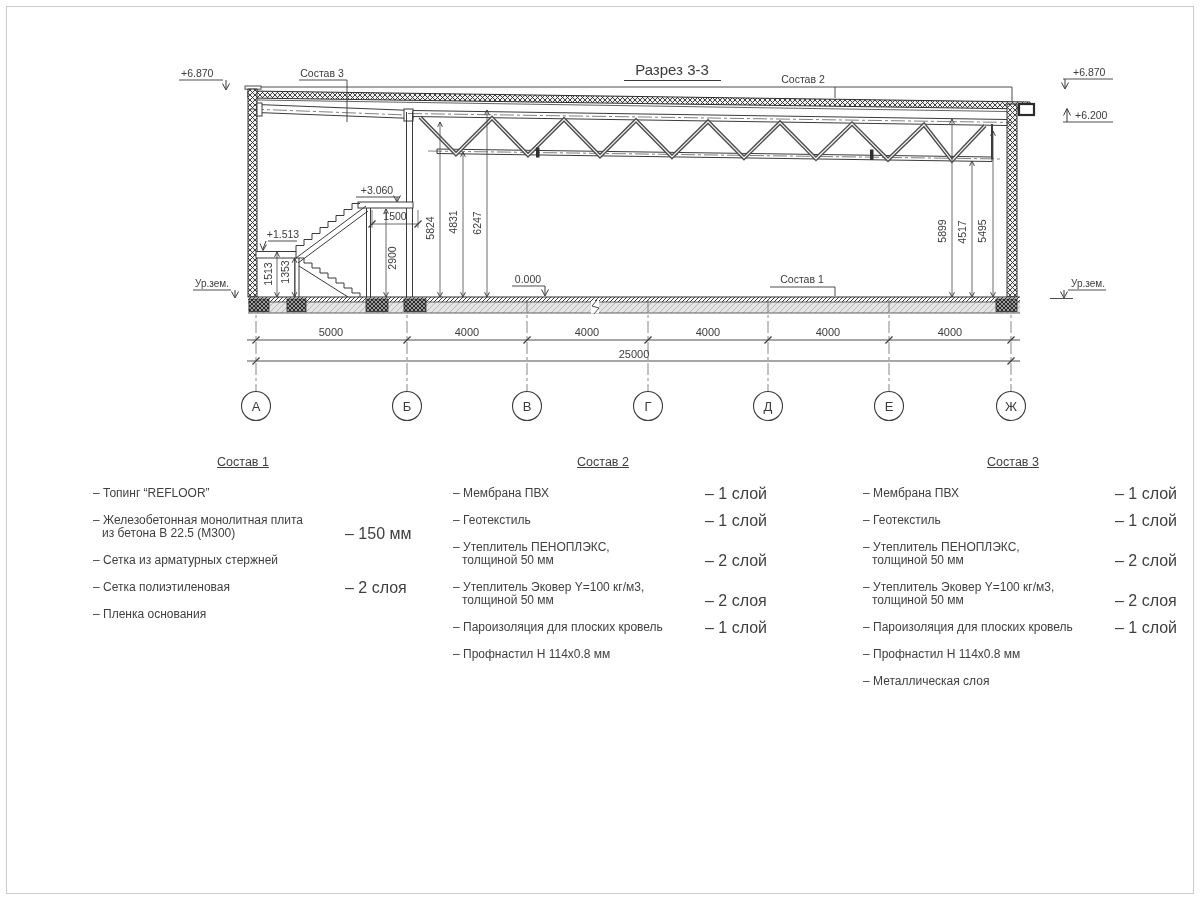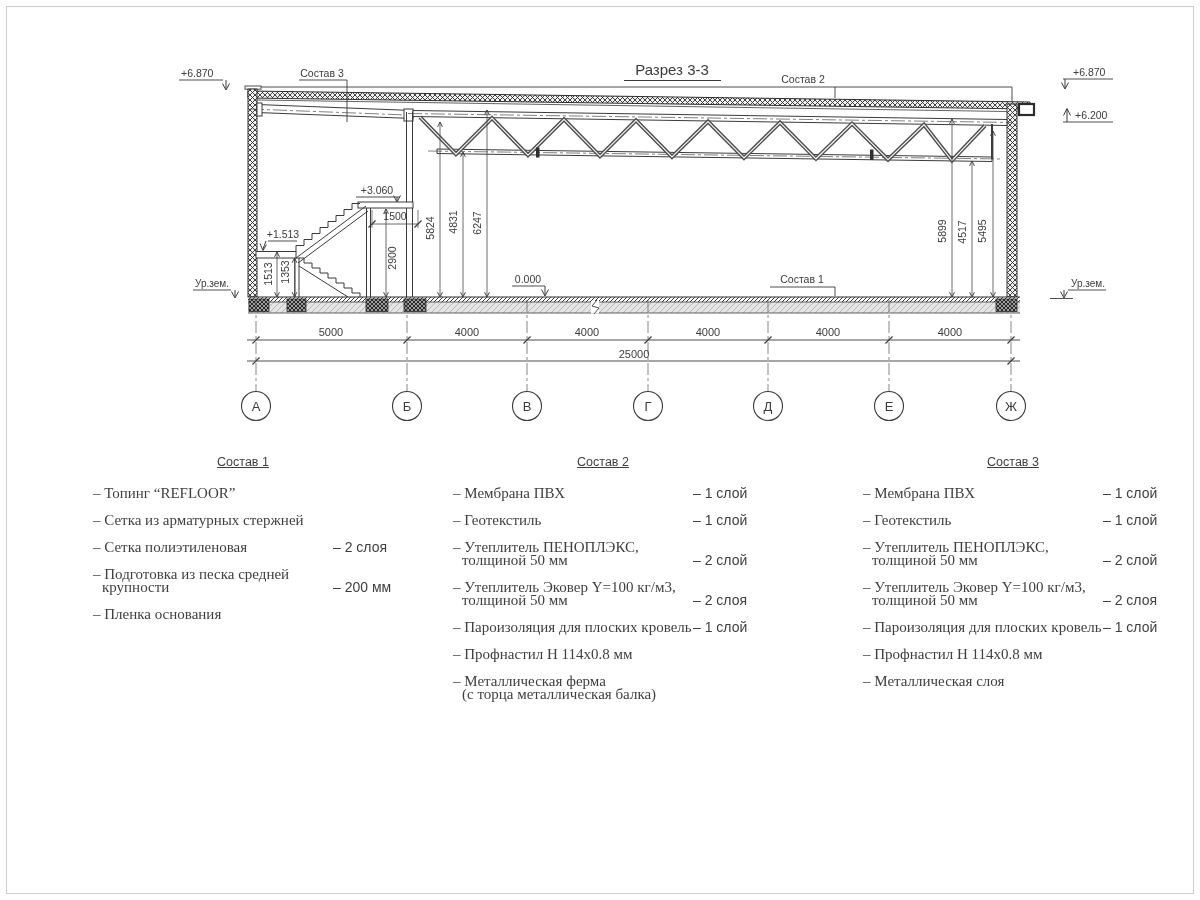--- a/index.html
+++ b/index.html
@@ -9,23 +9,23 @@
   svg text{font-family:"Liberation Sans",sans-serif;fill:#3b3b3b;}
   .t105{font-size:10.5px;}
   .t10{font-size:10px;}
   .t11{font-size:11px;}
   .t13{font-size:13px;}
   .ttl{font-size:15px;}
   .spec-col{position:absolute;width:300px;}
   .spec-title{font-size:12.5px;text-align:center;text-decoration:underline;margin-bottom:18px;}
   .row{position:relative;margin-bottom:14px;}
   .gapt{margin-top:12px;}
-  .ln{font-size:15px;line-height:13px;white-space:nowrap;font-family:Liberation Serif, serif;}
+  .ln{font-size:12px;line-height:13px;white-space:nowrap;}
   .cont{padding-left:9px;}
-  .val{position:absolute;left:240px;bottom:0;font-size:14px;line-height:13px;white-space:nowrap;}
+  .val{position:absolute;left:252px;bottom:0;font-size:16px;line-height:13px;white-space:nowrap;}
 </style>
 </head>
 <body>
 
 <div class="sheet">
 <div class="frame"></div>
 
 <svg width="1200" height="445" viewBox="0 0 1200 445">
   <defs>
     <pattern id="pCross" width="5" height="5" patternUnits="userSpaceOnUse">
@@ -257,32 +257,32 @@
   </g>
 </svg>
 
 
 <div class="spec-col" style="left:93px;top:455px;">
   <div class="spec-title">Состав 1</div>
   <div class="row">
     <div class="ln">– Топинг “REFLOOR”</div>
     <div class="val"></div>
   </div>
+  <div class="row">
+    <div class="ln">– Железобетонная  монолитная плита</div>
+    <div class="ln cont">из бетона В 22.5 (М300)</div>
+    <div class="val">– 150 мм</div>
+  </div>
   <div class="row gapt">
     <div class="ln">– Сетка из арматурных стержней</div>
     <div class="val"></div>
   </div>
   <div class="row">
     <div class="ln">– Сетка полиэтиленовая</div>
     <div class="val">– 2 слоя</div>
-  </div>
-  <div class="row">
-    <div class="ln">– Подготовка из песка средней</div>
-    <div class="ln cont">крупности</div>
-    <div class="val">– 200 мм</div>
   </div>
   <div class="row">
     <div class="ln">– Пленка основания</div>
     <div class="val"></div>
   </div>
 </div>
 
 <div class="spec-col" style="left:453px;top:455px;">
   <div class="spec-title">Состав 2</div>
   <div class="row">
@@ -304,25 +304,20 @@
     <div class="val">– 2 слоя</div>
   </div>
   <div class="row">
     <div class="ln">– Пароизоляция для плоских кровель</div>
     <div class="val">– 1 слой</div>
   </div>
   <div class="row">
     <div class="ln">– Профнастил Н 114х0.8 мм</div>
     <div class="val"></div>
   </div>
-  <div class="row">
-    <div class="ln">– Металлическая ферма</div>
-    <div class="ln cont">(с торца металлическая балка)</div>
-    <div class="val"></div>
-  </div>
 </div>
 
 <div class="spec-col" style="left:863px;top:455px;">
   <div class="spec-title">Состав 3</div>
   <div class="row">
     <div class="ln">– Мембрана ПВХ</div>
     <div class="val">– 1 слой</div>
   </div>
   <div class="row">
     <div class="ln">– Геотекстиль</div>

